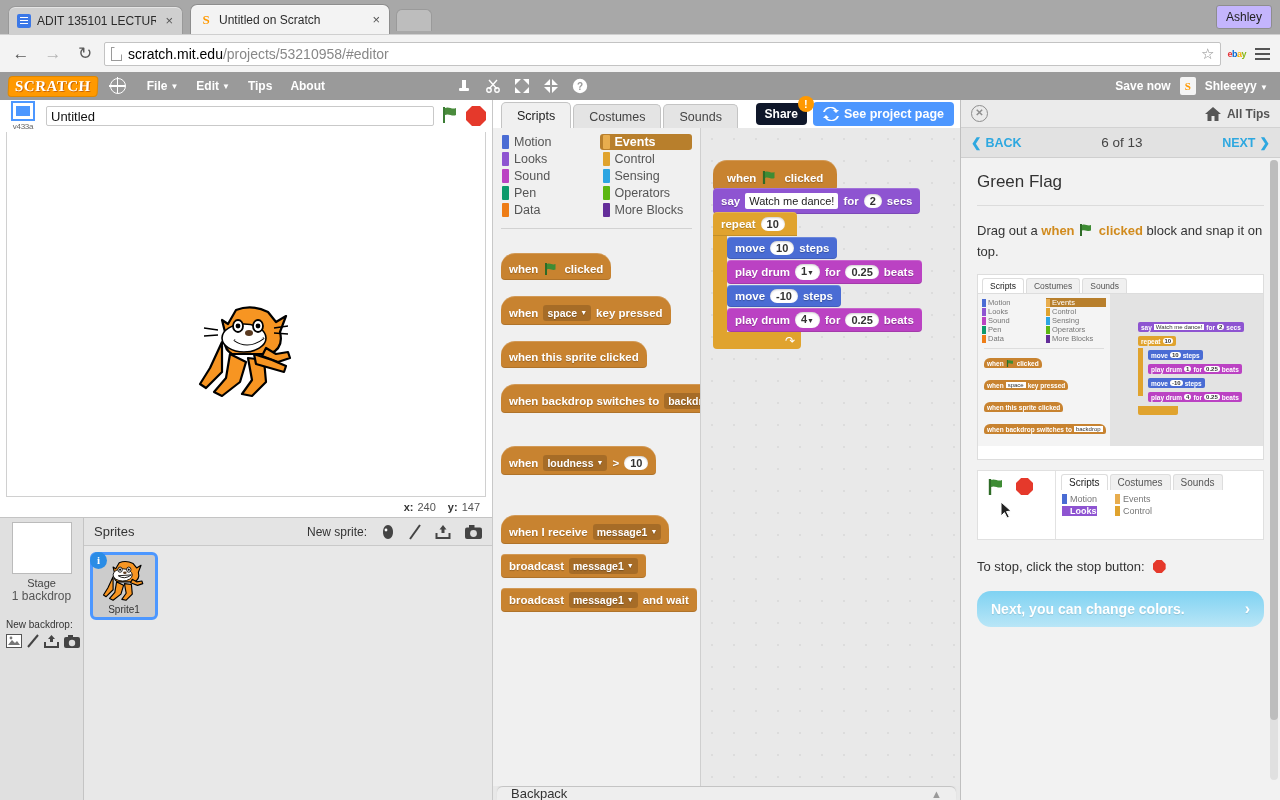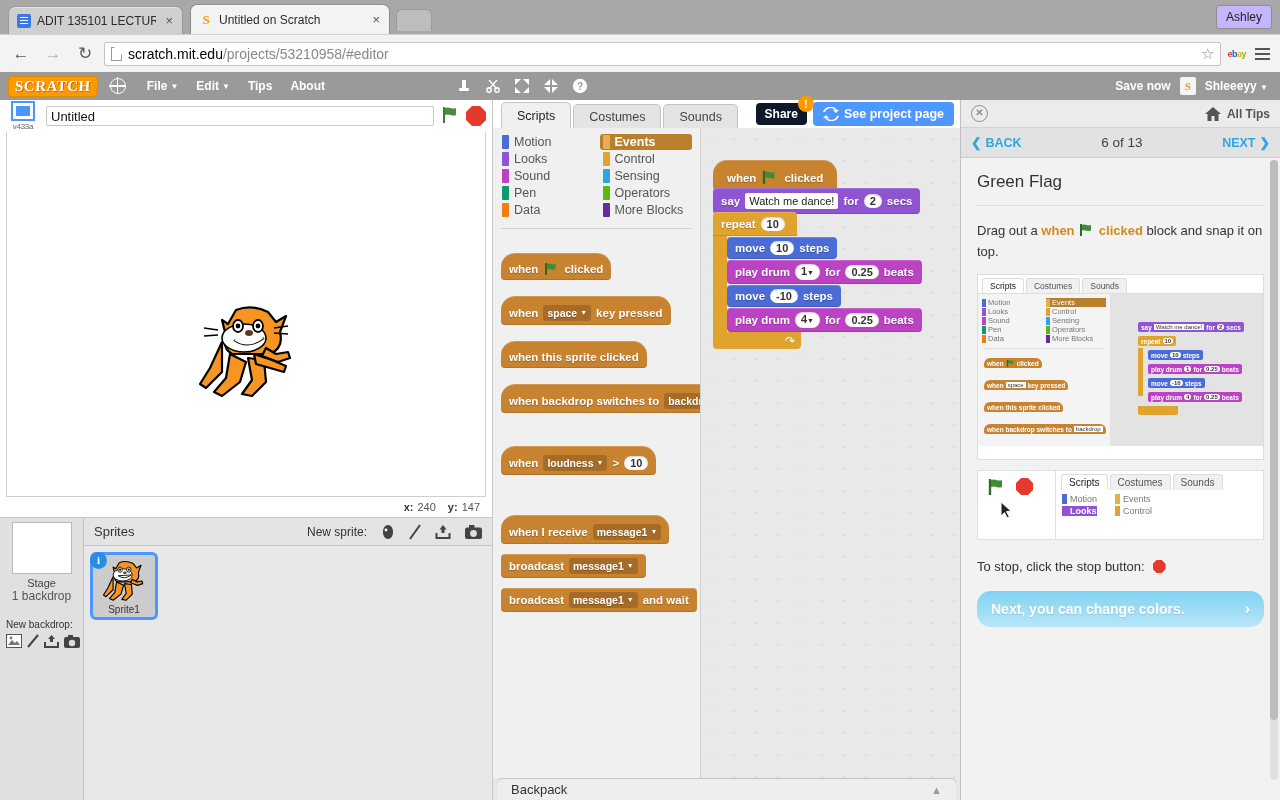--- a/index.html
+++ b/index.html
@@ -141,21 +141,21 @@
   .cats { display:grid; grid-template-columns:1fr 1fr; gap:1px 8px; padding:6px 8px 6px 6px; }
   .cat { display:flex; align-items:center; gap:5px; font-size:12.5px; color:#555;
     padding:1px 3px; border-radius:3px; }
   .cat .sw { width:7px; height:14px; display:block; border-radius:1px; }
   .cat.sel { background:#b87f2c; color:#fff; font-weight:bold; }
   .catsep { height:1px; background:#d2d2d2; margin:4px 8px 0; }
   .blocks { padding:10px 0 0 4px; }
   .scripts-area { flex:1; background:#e9e9e9; position:relative; overflow:hidden;
     background-image:radial-gradient(#dcdcdc 1px, transparent 1px);
     background-size:22px 22px; }
-  .backpack { height:22px; background:#eee; border-top:1px solid #c4c4c4;
+  .backpack { height:14px; background:#eee; border-top:1px solid #c4c4c4;
     display:flex; align-items:center; padding:0 14px; font-size:13px; color:#333;
     border-radius:6px 6px 0 0; margin:0 4px; box-shadow:0 -1px 2px rgba(0,0,0,.06);}
   .bp-arrow { margin-left:auto; color:#9a9a9a; font-size:11px; }
 
   
   .blk { position:relative; display:inline-flex; align-items:center; gap:5px;
     color:#fff; font-weight:bold; font-size:11.5px; padding:4px 8px; border-radius:4px;
     white-space:nowrap; line-height:14px; text-shadow:0 1px 1px rgba(0,0,0,.25);
     box-shadow:inset 0 -1px 0 rgba(0,0,0,.12), inset 0 1px 0 rgba(255,255,255,.18); }
   .blk.hat { border-radius:14px 14px 4px 4px; padding-top:9px; }

